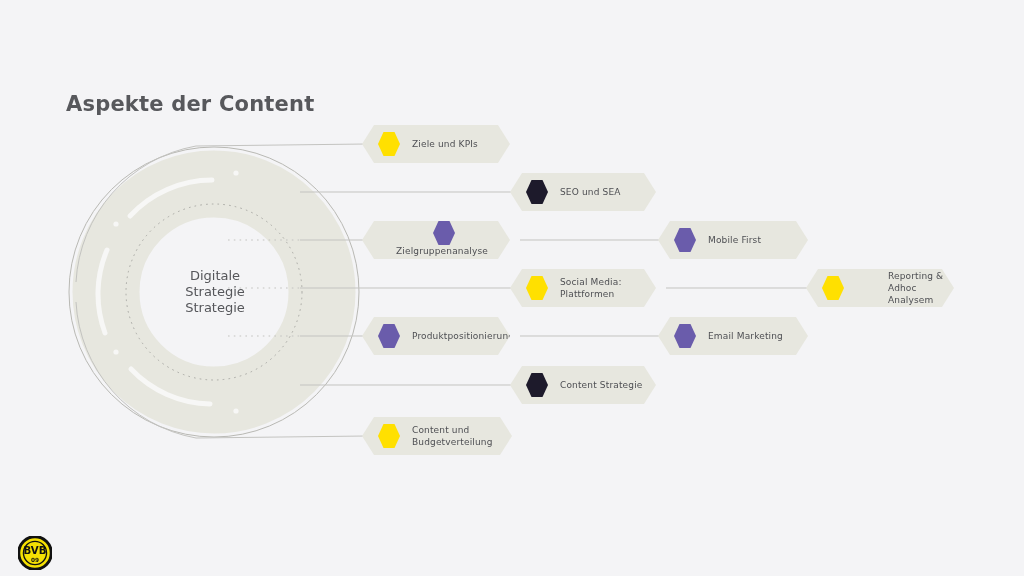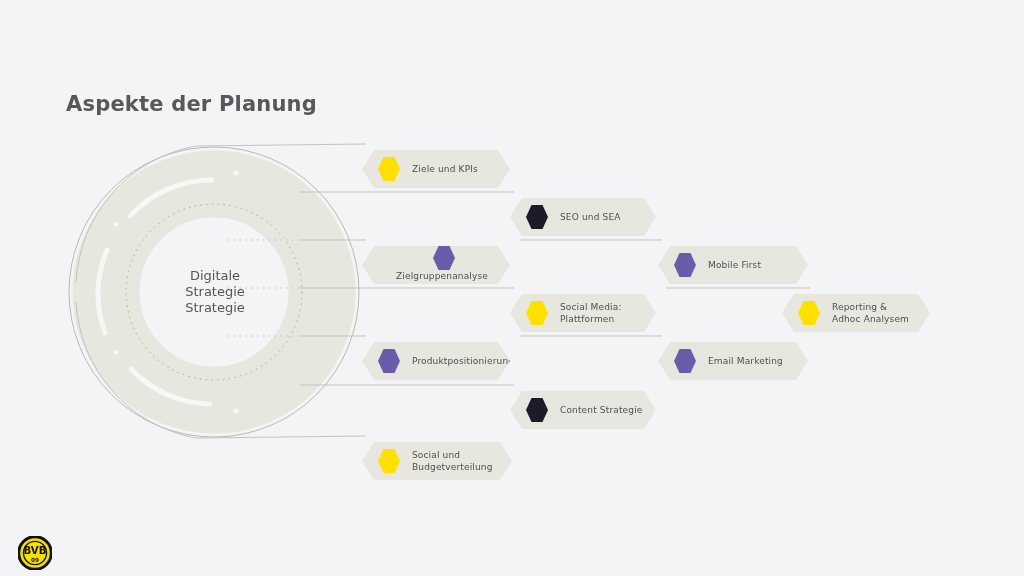--- a/index.html
+++ b/index.html
@@ -42,21 +42,20 @@
 
   
   .pill{
     position:absolute;
     height:38px;
     background:#e7e7df;
     display:flex;
     align-items:center;
     -webkit-clip-path:polygon(12px 0,calc(100% - 12px) 0,100% 50%,calc(100% - 12px) 100%,12px 100%,0 50%);
     clip-path:polygon(12px 0,calc(100% - 12px) 0,100% 50%,calc(100% - 12px) 100%,12px 100%,0 50%);
-    margin-top:25px;
   }
   .pill .hex{
     width:22px;height:24px;
     margin-left:16px;
     flex:0 0 auto;
     -webkit-clip-path:polygon(25% 0,75% 0,100% 50%,75% 100%,25% 100%,0 50%);
     clip-path:polygon(25% 0,75% 0,100% 50%,75% 100%,25% 100%,0 50%);
   }
   .pill .ptext{
     margin-left:12px;
@@ -69,21 +68,21 @@
   }
 
   
   #bvb-logo{position:absolute;left:18px;top:536px;width:34px;height:34px;}
 </style>
 </head>
 <body>
 
 <div id="stage">
 
-  <div id="page-title">Aspekte der Planung</div>
+  <div id="page-title">Aspekte der Content</div>
 
   <svg id="art" viewBox="0 0 1024 576" xmlns="http://www.w3.org/2000/svg">
 
     <circle cx="214" cy="292" r="145" fill="none" stroke="#b9b9b4" stroke-width="1"></circle>
 
     <circle cx="214" cy="292" r="108" fill="none" stroke="#e7e7df" stroke-width="67"></circle>
 
     <circle cx="214" cy="292" r="88" fill="none" stroke="#a9a9a4" stroke-width="1" stroke-dasharray="1.6 4.2"></circle>
 
     <g fill="none" stroke="#f7f7f6" stroke-width="5" stroke-linecap="round">
@@ -145,40 +144,40 @@
       </div>
       <div class="pill" style="left: 658px; top: 221px; width: 150px;">
         <span class="hex" style="background: rgb(106, 92, 171);"></span>
         <span class="ptext">Mobile First</span>
       </div>
       <div class="pill" style="left: 510px; top: 269px; width: 146px; align-items: center;">
         <span class="hex" style="background: rgb(255, 224, 0);"></span>
         <span class="ptext">Social Media:
 Plattformen</span>
       </div>
-      <div class="pill" style="left: 782px; top: 269px; width: 148px;">
+      <div class="pill" style="left: 806px; top: 269px; width: 148px; gap: 32px;">
         <span class="hex" style="background: rgb(255, 224, 0);"></span>
         <span class="ptext">Reporting &amp;
 Adhoc Analysem</span>
       </div>
       <div class="pill" style="left: 362px; top: 317px; width: 148px;">
         <span class="hex" style="background: rgb(106, 92, 171);"></span>
         <span class="ptext">Produktpositionierung</span>
       </div>
       <div class="pill" style="left: 658px; top: 317px; width: 150px;">
         <span class="hex" style="background: rgb(106, 92, 171);"></span>
         <span class="ptext">Email Marketing</span>
       </div>
       <div class="pill" style="left: 510px; top: 366px; width: 146px;">
         <span class="hex" style="background: rgb(29, 26, 43);"></span>
         <span class="ptext">Content Strategie</span>
       </div>
       <div class="pill" style="left: 362px; top: 417px; width: 150px;">
         <span class="hex" style="background: rgb(255, 224, 0);"></span>
-        <span class="ptext">Social und
+        <span class="ptext">Content und
 Budgetverteilung</span>
       </div>
     </div>
 
   <svg id="bvb-logo" viewBox="0 0 100 100" xmlns="http://www.w3.org/2000/svg">
     <circle cx="50" cy="50" r="48" fill="#f5e003"></circle>
     <circle cx="50" cy="50" r="48" fill="none" stroke="#111111" stroke-width="9"></circle>
     <circle cx="50" cy="50" r="34" fill="none" stroke="#111111" stroke-width="4"></circle>
     <text x="50" y="52" text-anchor="middle" font-family="DejaVu Sans, sans-serif" font-size="30" font-weight="bold" fill="#111111">BVB</text>
     <text x="50" y="76" text-anchor="middle" font-family="DejaVu Sans, sans-serif" font-size="17" font-weight="bold" fill="#111111">09</text>

